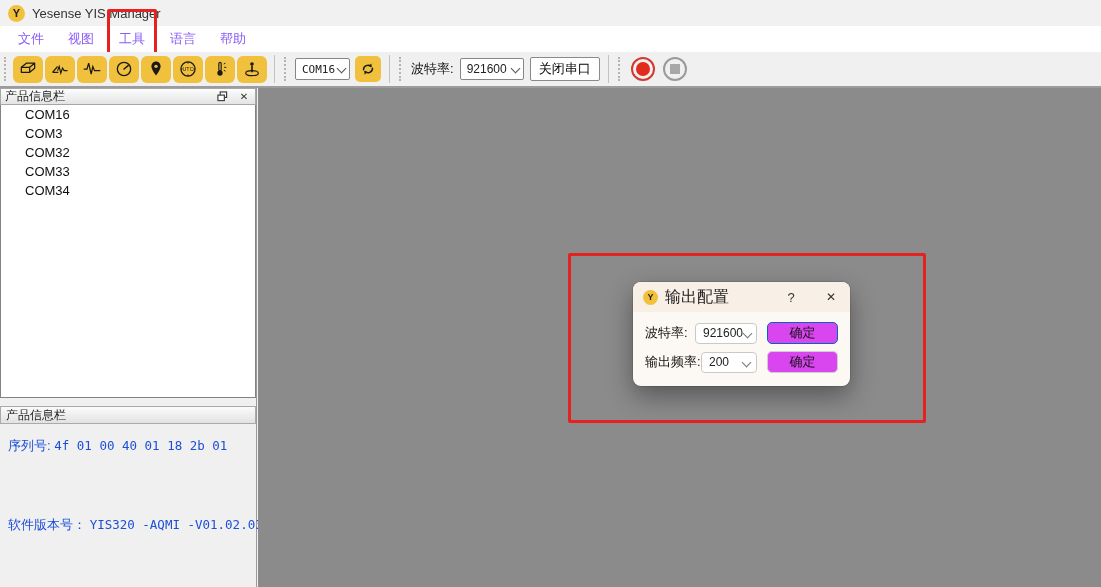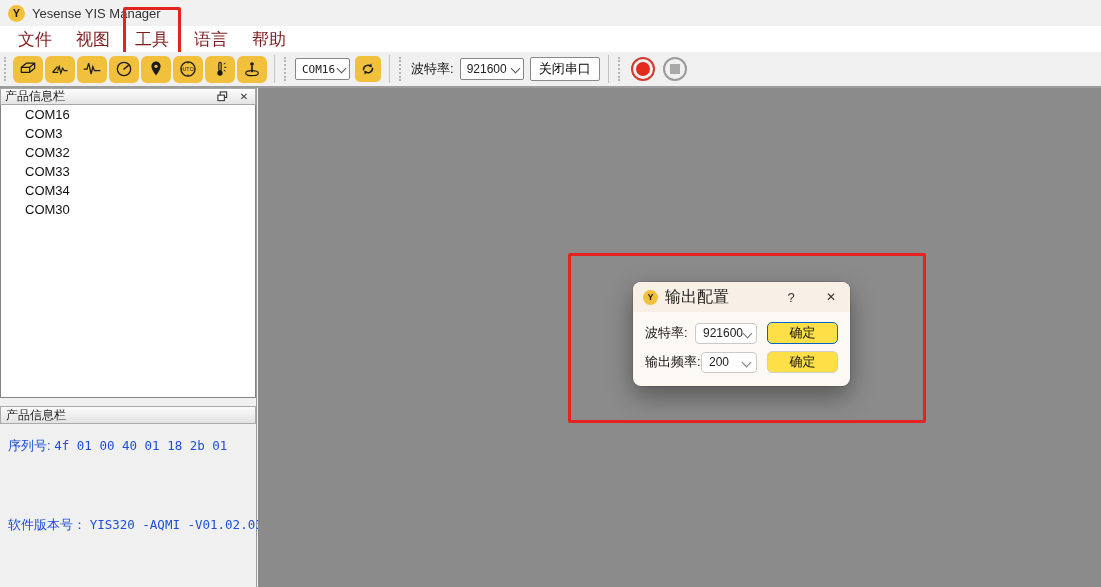--- a/index.html
+++ b/index.html
@@ -6,21 +6,21 @@
   html,body { width:1101px; height:587px; }
   body { font-family:"Liberation Sans", sans-serif; font-size:13px; color:#222; background:#f0f0f0; overflow:hidden; position:relative; }
 
   
   .titlebar { position:absolute; left:0; top:0; width:1101px; height:26px; background:#f1f1f1; display:flex; align-items:center; padding-left:8px; }
   .app-logo { width:17px; height:17px; border-radius:50%; background:#f2c13c; color:#1a1a1a; font-weight:bold; font-size:11px; display:flex; align-items:center; justify-content:center; margin-right:7px; }
   .app-title { font-size:13px; color:#333; }
 
   
   .menubar { position:absolute; left:0; top:26px; width:1101px; height:26px; background:#ffffff; display:flex; align-items:center; padding-left:6px; }
-  .menu-item { padding:3px 12px; color:#7f1d1d; font-size:17px; cursor:default; }
+  .menu-item { padding:3px 12px; color:#8b5cf6; font-size:13px; cursor:default; }
   .menu-item.highlighted { border:3px solid #e42320; border-radius:2px; padding:18px 9px; margin:0 1px; }
 
   
   .toolbar { position:absolute; left:0; top:52px; width:1101px; height:36px; background:#f0f0f0; border-bottom:2px solid #9c9c9c; display:flex; align-items:center; }
   .tb-handle { width:6px; height:24px; border-left:2px dotted #b3b3b3; margin:0 2px 0 4px; }
   .tb-sep { width:1px; height:28px; background:#c2c2c2; margin:0 5px; }
   .tb-btn { width:30px; height:27px; border-radius:6px; background:#f1c13e; display:flex; align-items:center; justify-content:center; margin:0 1px; cursor:pointer; }
   .tb-btn svg { display:block; }
   .combo { background:#fff; border:1px solid #868686; display:flex; align-items:center; height:22px; padding:0 4px 0 6px; border-radius:2px; cursor:pointer; }
   .combo .chev { margin-left:auto; width:8px; height:8px; position:relative; }
@@ -63,21 +63,21 @@
   .dlg-help { width:18px; text-align:center; font-size:13px; color:#333; cursor:pointer; margin-right:22px; }
   .dlg-close { width:18px; text-align:center; font-size:12px; color:#333; cursor:pointer; }
   .dlg-row { display:flex; align-items:center; padding:0 12px; height:22px; margin-top:10px; }
   .dlg-row + .dlg-row { margin-top:7px; }
   .dlg-label { font-size:13px; color:#111; flex:1; }
   .dlg-combo { background:#fff; border:1px solid #c9c9c9; border-radius:4px; height:21px; display:flex; align-items:center; padding:0 5px 0 7px; font-size:12px; cursor:pointer; }
   .dlg-combo .chev { margin-left:auto; width:9px; height:9px; position:relative; }
   .dlg-combo .chev::after { content:""; position:absolute; left:1px; top:1px; width:6px; height:6px; border-right:1.3px solid #777; border-bottom:1.3px solid #777; transform:rotate(45deg); }
   .combo-w1 { width:62px; }
   .combo-w2 { width:56px;text-align:center; }
-  .dlg-btn { width:71px; height:22px; margin-left:10px; background:#fde047; border:1px solid #cfcfcf; border-radius:5px; font-size:13px; color:#111; cursor:pointer; font-family:"Liberation Sans", sans-serif; }
+  .dlg-btn { width:71px; height:22px; margin-left:10px; background:#d946ef; border:1px solid #cfcfcf; border-radius:5px; font-size:13px; color:#111; cursor:pointer; font-family:"Liberation Sans", sans-serif; }
   .dlg-btn.default { border:1.6px solid #0067c0; }
 </style>
 </head>
 <body>
 
 <div class="titlebar">
   <div class="app-logo">Y</div>
   <div class="app-title">Yesense YIS Manager</div>
 </div>
 
@@ -188,21 +188,20 @@
         </svg>
     </span>
     <span class="dock-icon">✕</span>
   </div>
   <div class="port-list">
     <div class="port-item">COM16</div>
     <div class="port-item">COM3</div>
     <div class="port-item">COM32</div>
     <div class="port-item">COM33</div>
     <div class="port-item">COM34</div>
-    <div class="port-item">COM30</div>
   </div>
   <div class="info-header">
     <span>产品信息栏</span>
   </div>
   <div class="info-body">
     <div class="info-row row-serial">
       <span>序列号:</span>
       <span class="val">4f 01 00 40 01 18 2b 01</span>
     </div>
     <div class="info-row row-version">

